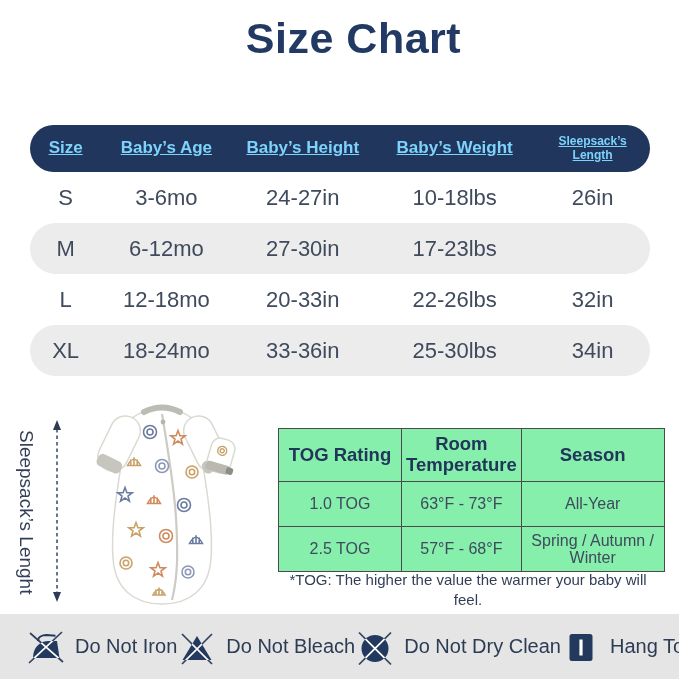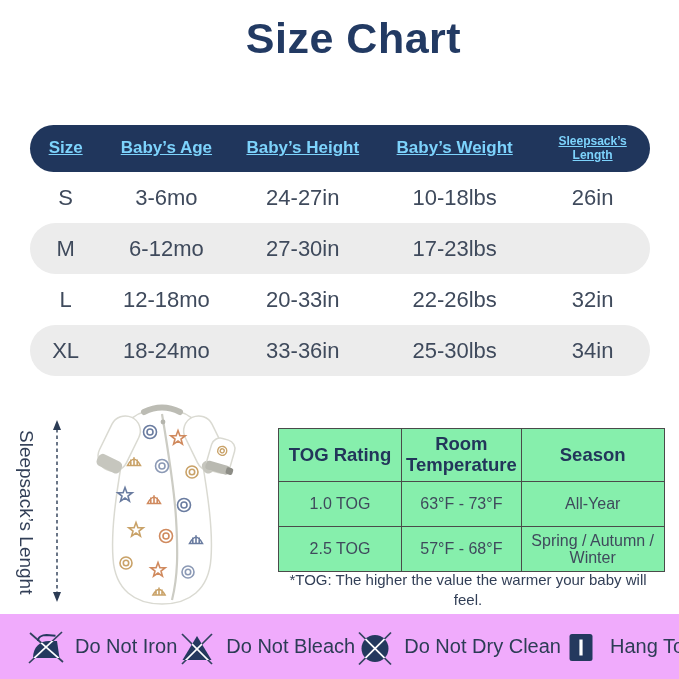--- a/index.html
+++ b/index.html
@@ -30,21 +30,21 @@
 
   .tog{position:absolute;left:278px;top:28px;border-collapse:collapse;background:#86efac;}
   .tog th,.tog td{border:1.6px solid #4a4a4a;text-align:center;padding:2px 4px;}
   .tog th{font-size:18.5px;font-weight:700;color:#22365a;height:48px;line-height:1.12;}
   .tog td{font-size:16px;color:#3f4a5c;height:40px;line-height:1.08;}
   .tog .c1{width:114px;}.tog .c2{width:104px;margin-top:24px;}.tog .c3{width:134px;}
   .tog-note{position:absolute;left:282px;top:170px;width:372px;text-align:center;
             font-size:15px;color:#323f57;line-height:1.3;}
 
   
-  .care-strip{position:absolute;top:614px;left:0;width:679px;height:65px;background:#f0abfc;
+  .care-strip{position:absolute;top:614px;left:0;width:679px;height:65px;background:#e5e5e5;
               display:flex;align-items:center;justify-content:space-between;
               padding:0 26px;box-sizing:border-box;}
   .care-item{display:flex;align-items:center;gap:9px;}
   .care-item span{font-size:20px;color:#2c3c55;white-space:nowrap;}
 </style>
 </head>
 <body>
 
 <div class="canvas">
 

